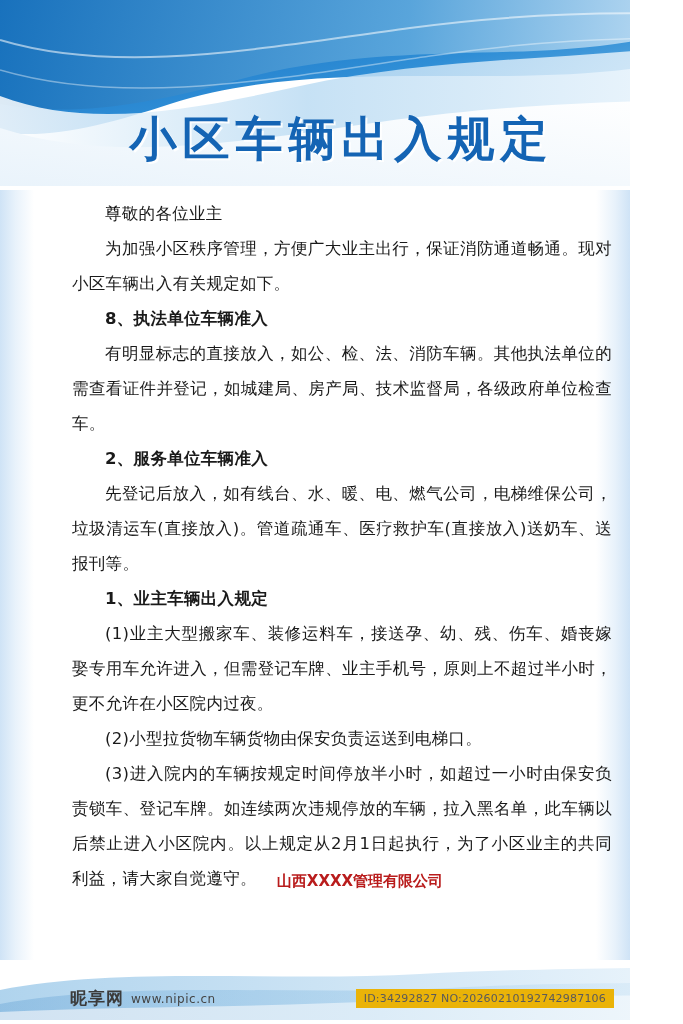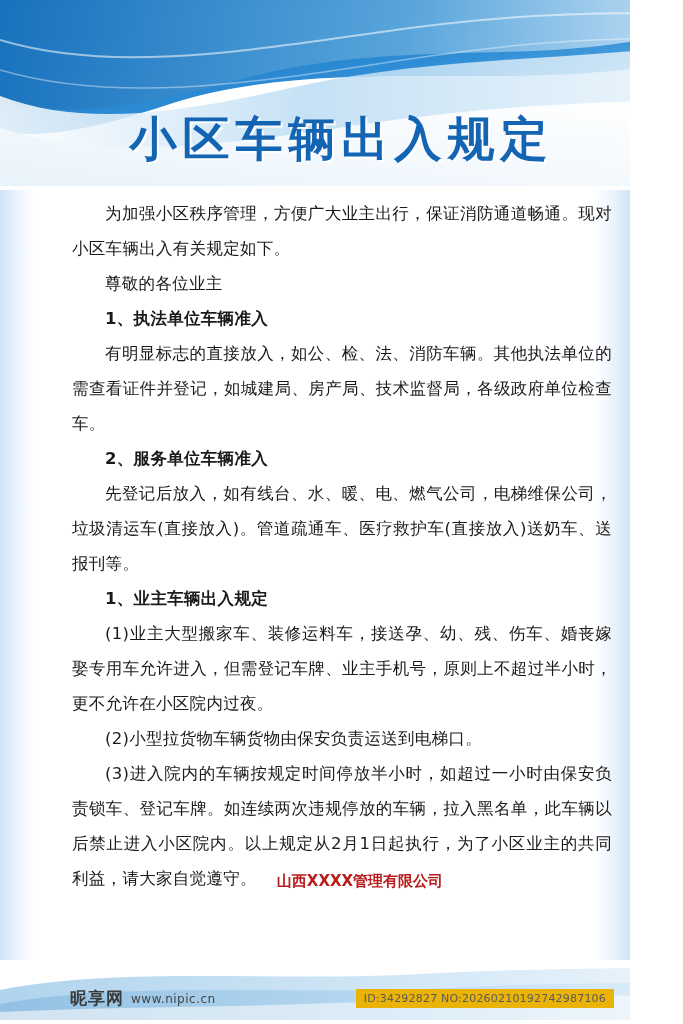--- a/index.html
+++ b/index.html
@@ -171,24 +171,24 @@
       <path d="M0,40 C120,76 260,48 410,28 C520,13 610,12 683,14" stroke="#ffffff" stroke-width="2" fill="none" opacity="0.55"></path>
       <path d="M0,70 C130,108 280,78 430,56 C540,40 620,38 683,38" stroke="#ffffff" stroke-width="1.5" fill="none" opacity="0.4"></path>
       <rect x="0" y="186" width="683" height="4" fill="#ffffff"></rect>
     </svg>
   </div>
 
   <div class="title">小区车辆出入规定</div>
 
   <div class="content">
 
+    <p class="para greeting">尊敬的各位业主</p>
     <p class="para indent">为加强小区秩序管理，方便广大业主出行，保证消防通道畅通。现对小区车辆出入有关规定如下。</p>
-    <p class="para greeting">尊敬的各位业主</p>
-
-    <p class="para sub">1、执法单位车辆准入</p>
+
+    <p class="para sub">8、执法单位车辆准入</p>
     <p class="para indent">有明显标志的直接放入，如公、检、法、消防车辆。其他执法单位的需查看证件并登记，如城建局、房产局、技术监督局，各级政府单位检查车。</p>
 
     <p class="para sub">2、服务单位车辆准入</p>
     <p class="para indent">先登记后放入，如有线台、水、暖、电、燃气公司，电梯维保公司，垃圾清运车(直接放入)。管道疏通车、医疗救护车(直接放入)送奶车、送报刊等。</p>
 
     <p class="para sub">1、业主车辆出入规定</p>
     <p class="para indent">(1)业主大型搬家车、装修运料车，接送孕、幼、残、伤车、婚丧嫁娶专用车允许进入，但需登记车牌、业主手机号，原则上不超过半小时，更不允许在小区院内过夜。</p>
     <p class="para indent">(2)小型拉货物车辆货物由保安负责运送到电梯口。</p>
     <p class="para indent">(3)进入院内的车辆按规定时间停放半小时，如超过一小时由保安负责锁车、登记车牌。如连续两次违规停放的车辆，拉入黑名单，此车辆以后禁止进入小区院内。以上规定从2月1日起执行，为了小区业主的共同利益，请大家自觉遵守。</p>
   </div>

